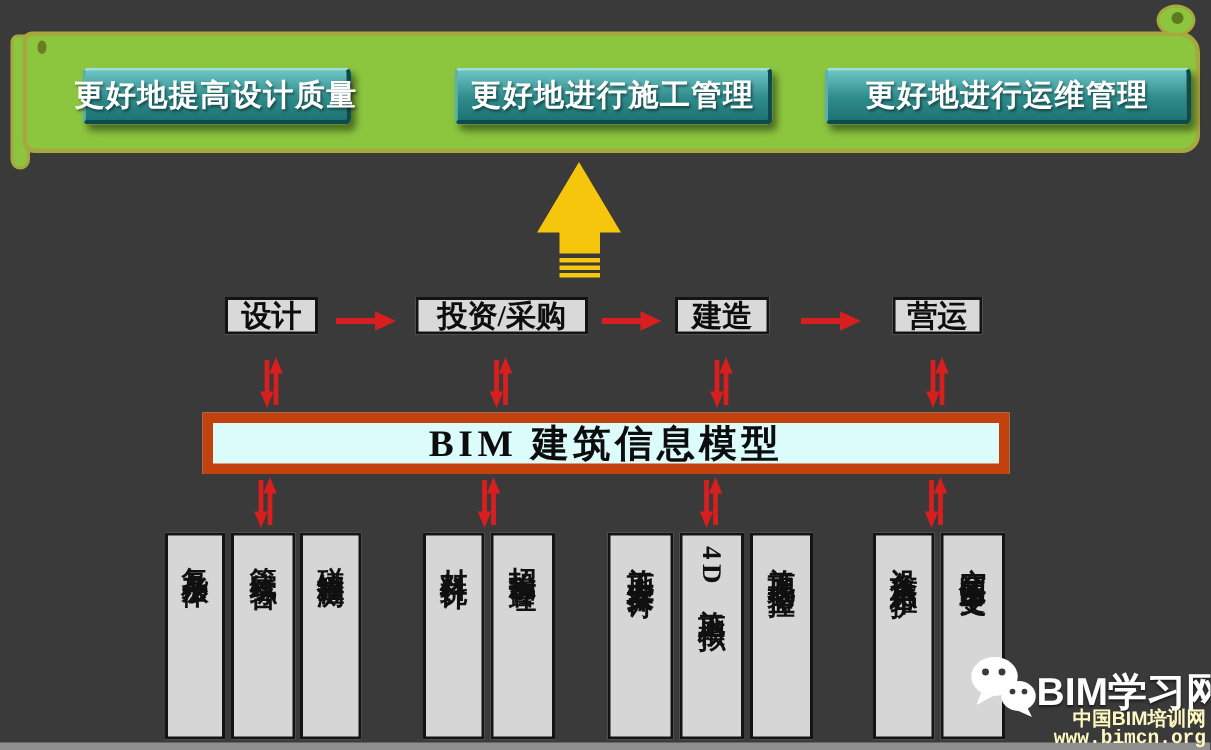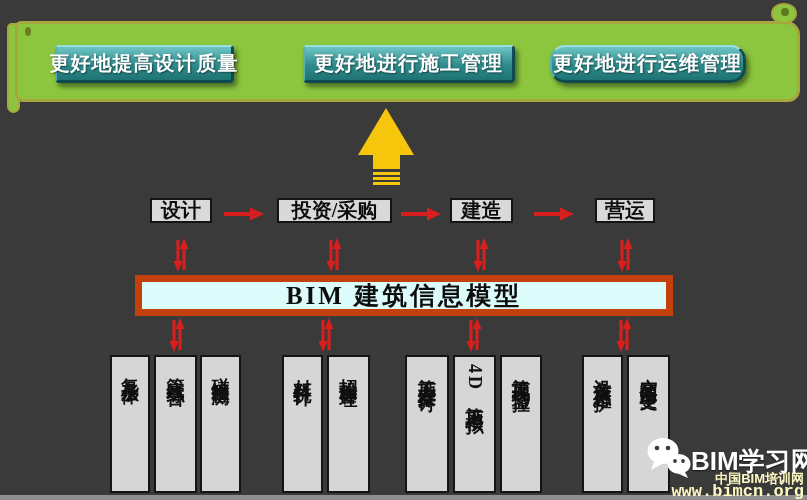--- a/index.html
+++ b/index.html
@@ -92,38 +92,38 @@
     position:absolute; left:691px; top:444px;
     color:#fdfdfd; font-size:26px; font-weight:bold;
     text-shadow:0 1px 2px rgba(0,0,0,.6);
     white-space:nowrap;
   }
   .wm-sub {
     position:absolute; right:3px; top:472px;
     text-align:right; color:#fef9c3; font-weight:bold; line-height:13px;
   }
   .wm-sub .l1 { font-size:13px; }
-  .wm-sub .l2 { font-size:17px; font-family:"Liberation Mono", monospace; }
+  .wm-sub .l2 { font-size:13px; font-family:"Liberation Mono", monospace; }
 </style>
 </head>
 <body>
 
 <div class="ribbon-roll"></div>
 <div class="ribbon-band"></div>
 <div class="ribbon-curl-dot-left"></div>
 <div class="ribbon-curl-right"></div>
 <div class="ribbon-curl-dot-right"></div>
 
 <div class="banner-box" style="left:55px;width:179px;">
   <span>更好地提高设计质量</span>
 </div>
 <div class="banner-box" style="left:303px;width:212px;">
   <span>更好地进行施工管理</span>
 </div>
-<div class="banner-box" style="left:550px;width:196px;border-radius:15px;">
+<div class="banner-box" style="left:550px;width:244px;">
   <span>更好地进行运维管理</span>
 </div>
 
 <svg class="arrow-abs" style="left:357px;top:107px;" width="60" height="80" viewBox="0 0 60 80">
   <polygon points="29,1 57,48 43,48 43,62 16,62 16,48 1,48" fill="#f6c60d"></polygon>
   <rect x="16" y="65" width="27" height="3" fill="#f6c60d"></rect>
   <rect x="16" y="70" width="27" height="3" fill="#f6c60d"></rect>
   <rect x="16" y="75" width="27" height="3" fill="#f6c60d"></rect>
 </svg>
 

